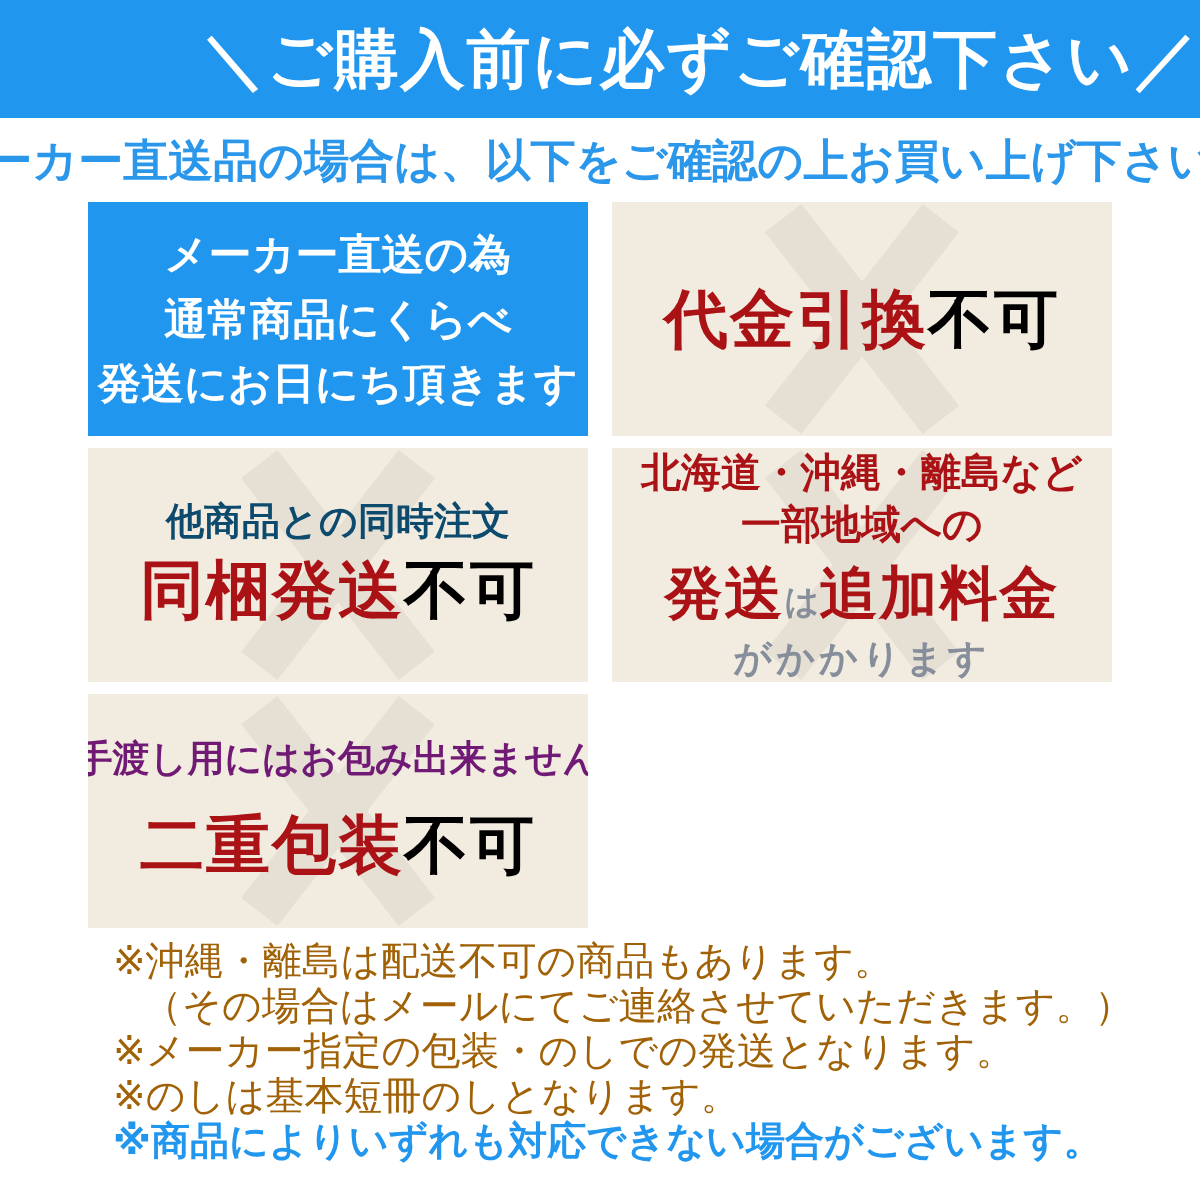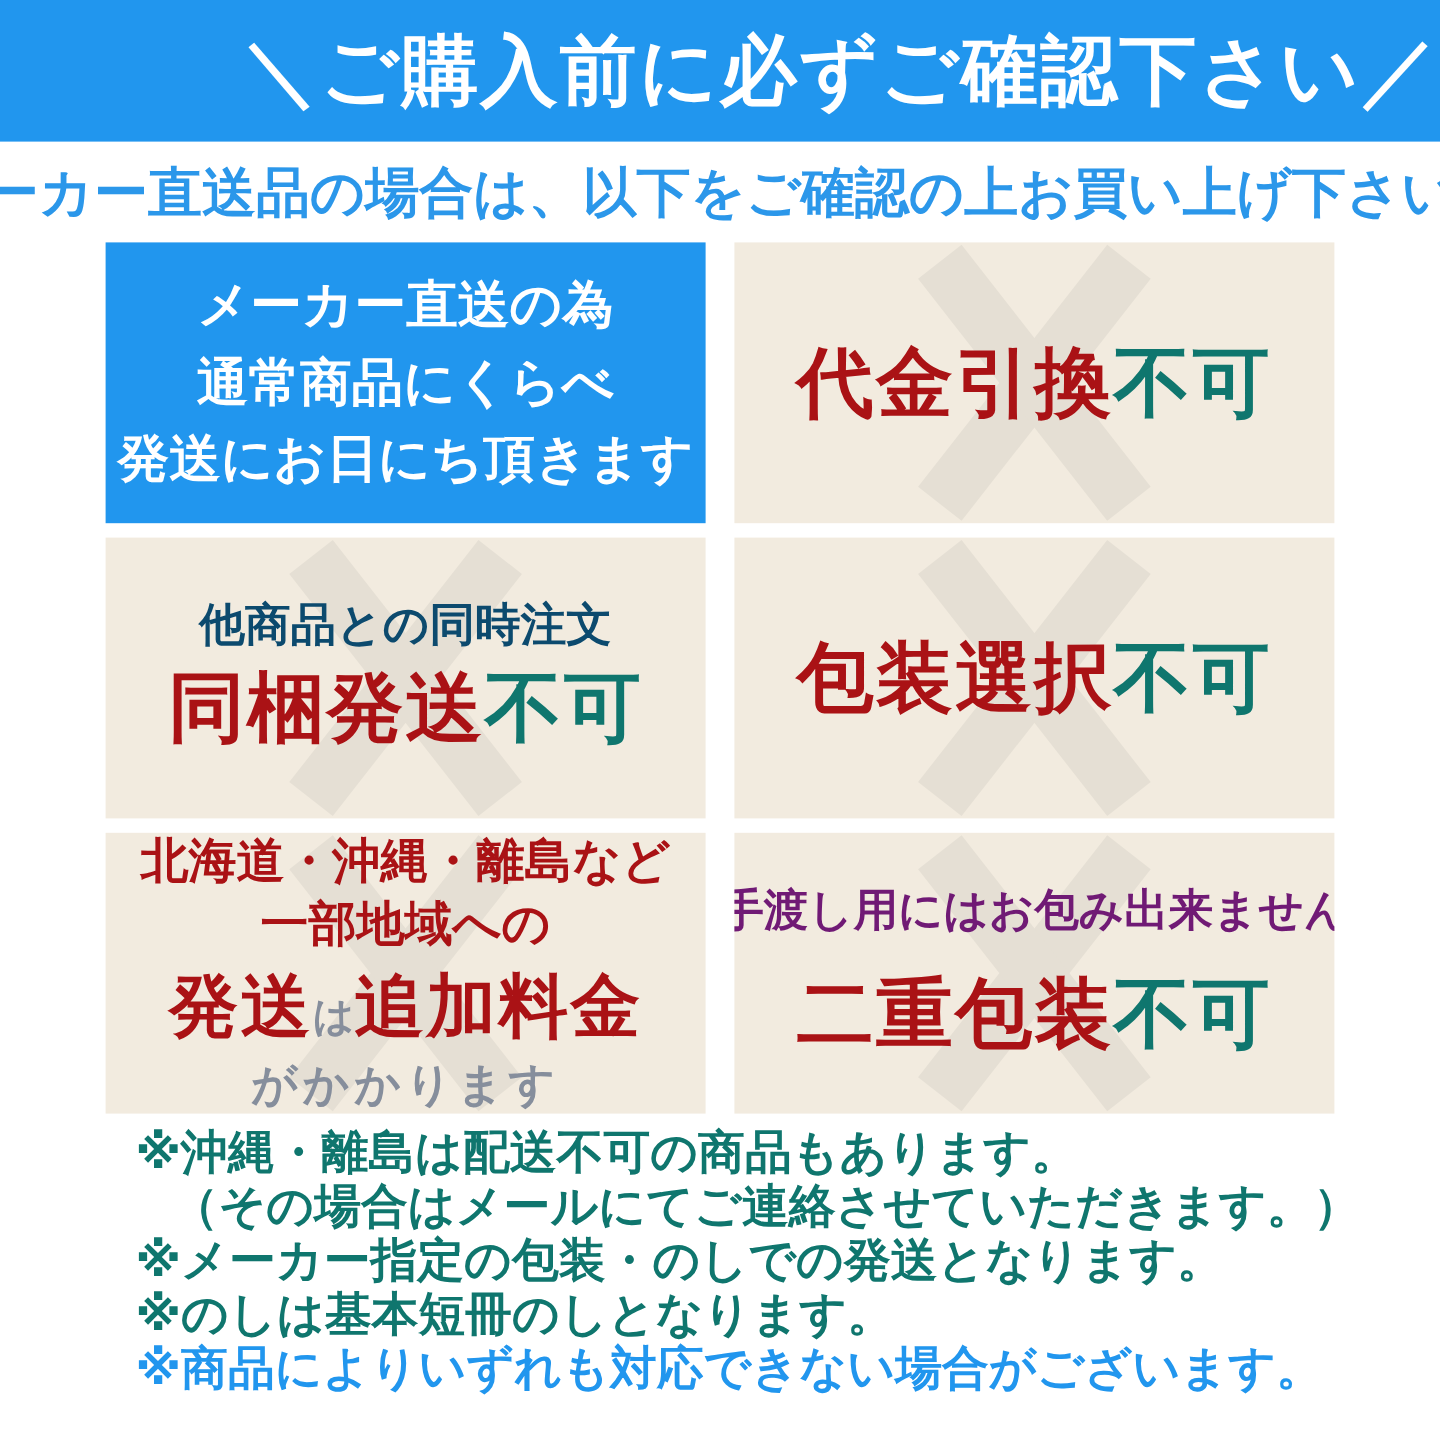--- a/index.html
+++ b/index.html
@@ -31,33 +31,33 @@
   .xmark { position:absolute; left:0; top:0; right:0; bottom:0; }
   .xmark::before, .xmark::after {
     content:""; position:absolute; left:50%; top:50%;
     width:46px; height:256px; background:#e5dfd4;
   }
   .xmark::before { transform:translate(-50%,-50%) rotate(38deg); }
   .xmark::after  { transform:translate(-50%,-50%) rotate(-38deg); }
   .box-content { position:relative; z-index:1; }
   .blue-line { color:#ffffff; font-size:43px; font-weight:bold; line-height:1.5; white-space:nowrap; }
   .red-big  { color:#aa1215; font-size:64px; font-weight:bold; letter-spacing:2px; }
-  .gray-big { color:#0f766e; font-size:64px; font-weight:bold; letter-spacing:2px; }
+  .gray-big { color:#000000; font-size:64px; font-weight:bold; letter-spacing:2px; }
   .red-note { color:#0c4a6e; font-size:38px; font-weight:bold; line-height:1.35; white-space:nowrap; }
   .red-mid  { color:#aa1215; font-size:40px; font-weight:bold; line-height:1.3; white-space:nowrap; }
   .red-huge  { color:#aa1215; font-size:58px; font-weight:bold; letter-spacing:2px; }
   .gray-small-inline { color:#868e9c; font-size:34px; font-weight:bold; }
   .gray-tail { color:#868e9c; font-size:38px; font-weight:bold; letter-spacing:4px; margin-top:6px; }
   .fee-main { line-height:1.2; margin-top:8px; }
   .dw-note { color:#701a75; font-size:37px; font-weight:bold; white-space:nowrap; margin-bottom:18px; }
   .notes {
     margin:10px 0 0 113px;
   }
   .note-line {
-    color:#0f766e; font-size:39px; font-weight:700; line-height:45px; white-space:nowrap;
+    color:#a16207; font-size:39px; font-weight:400; line-height:45px; white-space:nowrap;
   }
   .note-indent { padding-left:30px; }
   .note-blue { color:#2196ee; font-weight:bold; }
 </style>
 </head>
 <body>
 
 <div class="page">
 
   <div class="header">
@@ -86,26 +86,20 @@
     <div class="box box-beige">
       <div class="xmark"></div>
       <div class="box-content">
         <div class="red-note">他商品との同時注文</div>
         <div>
           <span class="red-big">同梱発送</span><span class="gray-big">不可</span>
         </div>
       </div>
     </div>
 
-    <div class="box box-beige">
-      <div class="xmark"></div>
-      <div class="box-content">
-        <span class="red-big">包装選択</span><span class="gray-big">不可</span>
-      </div>
-    </div>
 
     <div class="box box-beige">
       <div class="xmark"></div>
       <div class="box-content">
         <div class="red-mid">北海道・沖縄・離島など</div>
         <div class="red-mid">一部地域への</div>
         <div class="fee-main">
           <span class="red-huge">発送</span><span class="gray-small-inline">は</span><span class="red-huge">追加料金</span>
         </div>
         <div class="gray-tail">がかかります</div>

